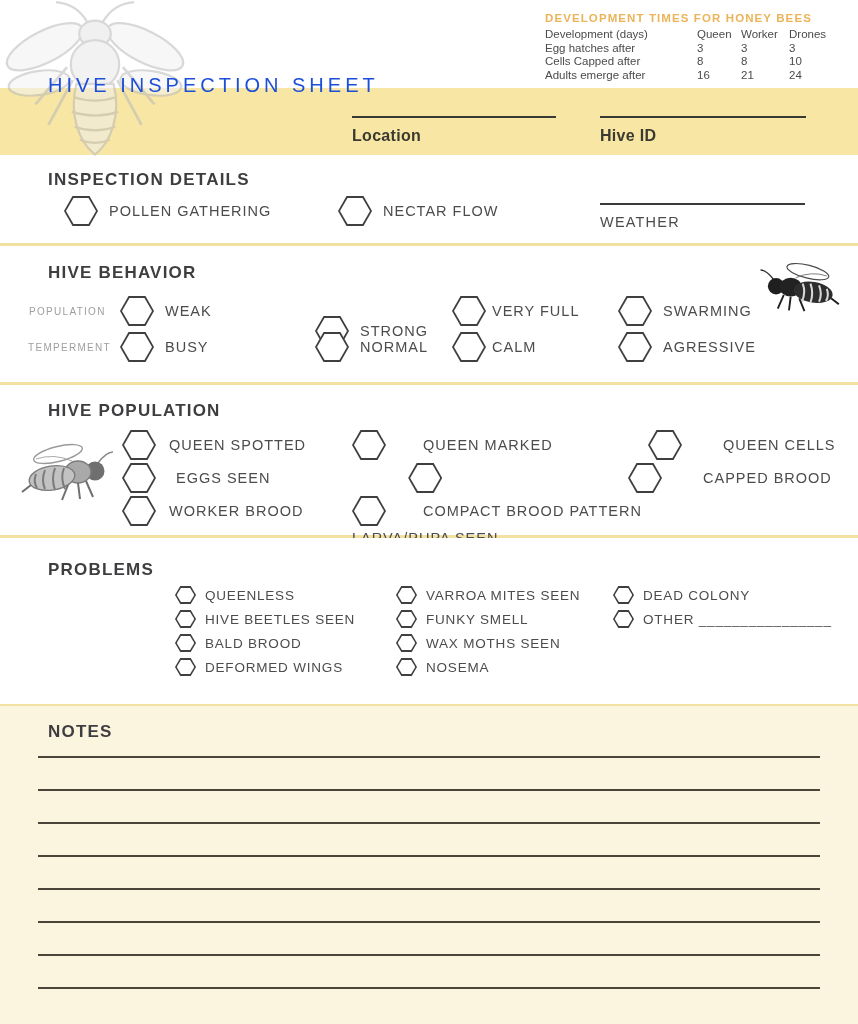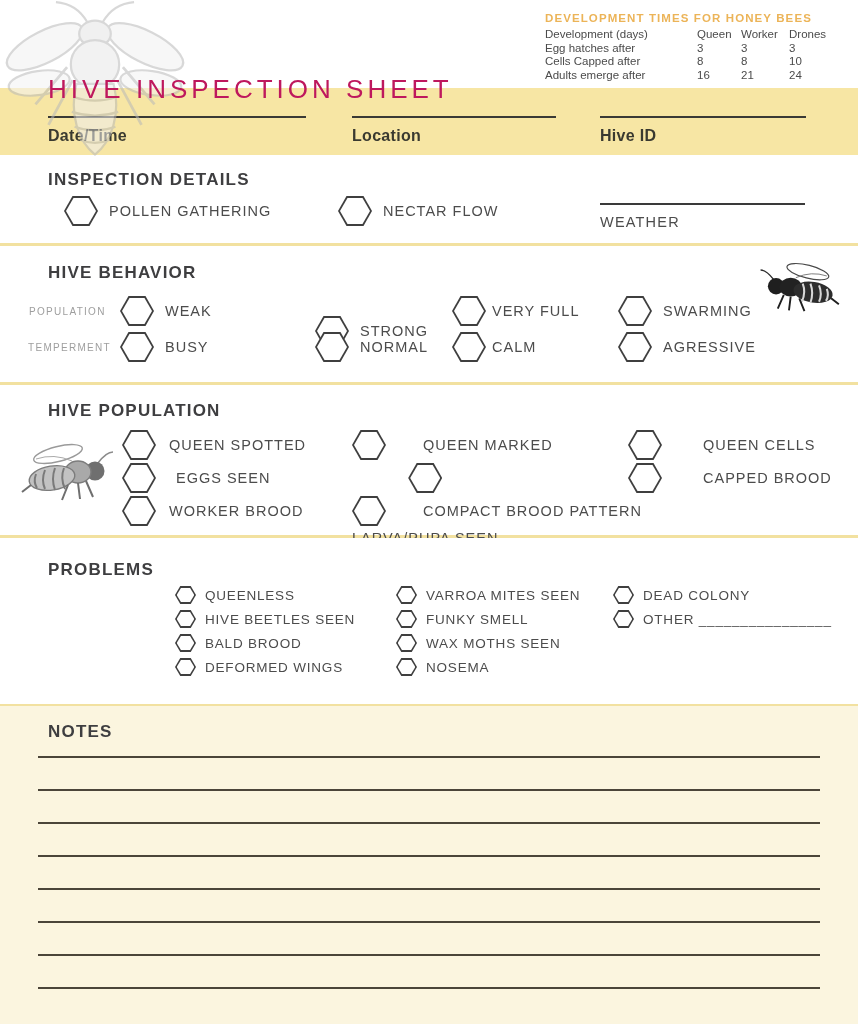--- a/index.html
+++ b/index.html
@@ -2,22 +2,22 @@
 <html><head>
 <meta charset="utf-8">
 <style>
   html,body{margin:0;padding:0;background:#ffffff;}
   .sheet{
     position:relative;width:858px;height:1024px;background:#ffffff;overflow:hidden;
     font-family:"Liberation Sans","DejaVu Sans",sans-serif;color:#3f3f41;
   }
   
   .watermark{position:absolute;left:2px;top:-6px;width:186px;height:178px;z-index:3;opacity:.55;}
-  .page-title{position:absolute;left:48px;top:28px;z-index:4;font-size:26px;font-weight:400;
-    letter-spacing:4px;color:#be185d;white-space:nowrap;margin-top:46px;}
+  .page-title{position:absolute;left:48px;top:28px;z-index:4;font-size:20px;font-weight:400;
+    letter-spacing:4px;color:#1d4ed8;white-space:nowrap;margin-top:46px;}
   .dev-table{position:absolute;left:545px;top:12px;width:305px;z-index:4;}
   .dev-title{font-size:11.5px;font-weight:700;letter-spacing:1.1px;color:#ecb458;margin-bottom:4px;white-space:nowrap;}
   .dev-grid{display:grid;grid-template-columns:152px 44px 48px 50px;font-size:11.5px;color:#4b4b4b;line-height:13.5px;}
   
   .band{position:absolute;left:0;top:88px;width:858px;height:67px;background:#f7e6a4;z-index:2;}
   .field{position:absolute;border-top:2px solid #3a3a35;padding-top:9px;}
   .field-label{font-size:16px;font-weight:700;color:#3a3a30;letter-spacing:.3px;}
   .field.f-date{left:48px;top:28px;width:258px;}
   .field.f-loc{left:352px;top:28px;width:204px;}
   .field.f-hive{left:600px;top:28px;width:206px;}
@@ -50,23 +50,20 @@
   
   .bee-behavior{position:absolute;left:758px;top:14px;width:86px;height:56px;}
   .bee-population{position:absolute;left:14px;top:56px;width:104px;height:64px;}
 </style>
 </head>
 <body>
 
 <div class="sheet">
 
   <div class="band">
-    <div class="field f-date">
-      <div class="field-label">Date/Time</div>
-    </div>
     <div class="field f-loc">
       <div class="field-label">Location</div>
     </div>
     <div class="field f-hive">
       <div class="field-label">Hive ID</div>
     </div>
   </div>
 
   <svg class="watermark" viewBox="0 0 200 190">
     <g stroke="#b9b9b9" stroke-width="2.4" fill="none">
@@ -188,21 +185,21 @@
       </g>
     </svg>
     <div class="check" style="left:122px;top:45px;gap:13px;">
       <span class="hex"></span>
       <span class="check-label">QUEEN SPOTTED</span>
     </div>
     <div class="check" style="left:352px;top:45px;gap:37px;">
       <span class="hex"></span>
       <span class="check-label">QUEEN MARKED</span>
     </div>
-    <div class="check" style="left:628px;top:45px;gap:41px;text-align:right;">
+    <div class="check" style="left:648px;top:45px;gap:41px;text-align:right;">
       <span class="hex"></span>
       <span class="check-label">QUEEN CELLS</span>
     </div>
     <div class="check" style="left:122px;top:78px;gap:20px;">
       <span class="hex"></span>
       <span class="check-label">EGGS SEEN</span>
     </div>
     <div class="check" style="left:352px;top:78px;gap:37px;flex-direction:column;">
       <span class="hex"></span>
       <span class="check-label">LARVA/PUPA SEEN</span>

